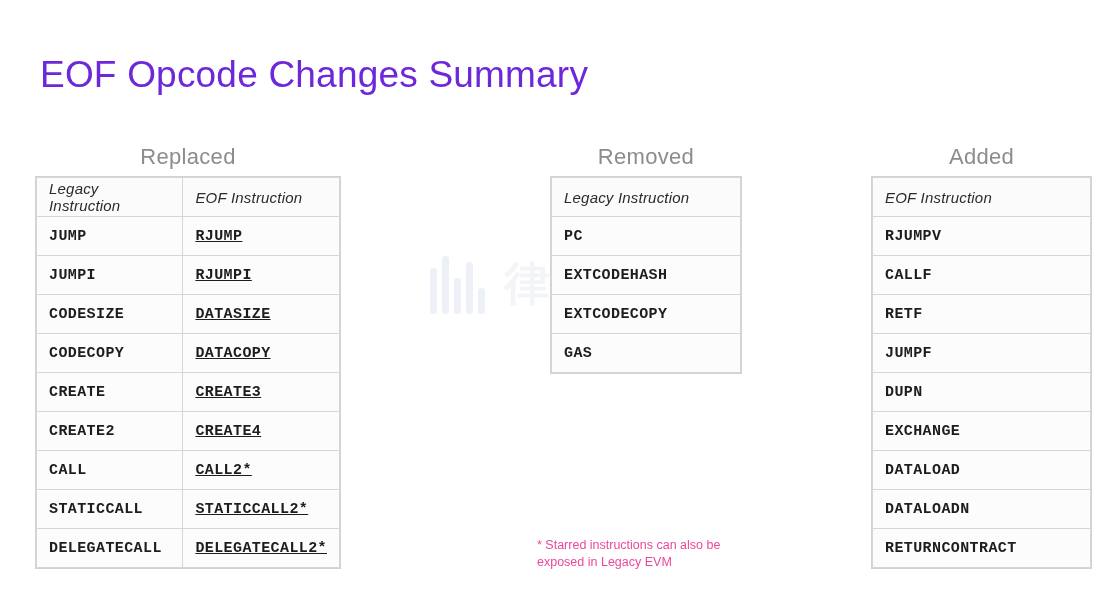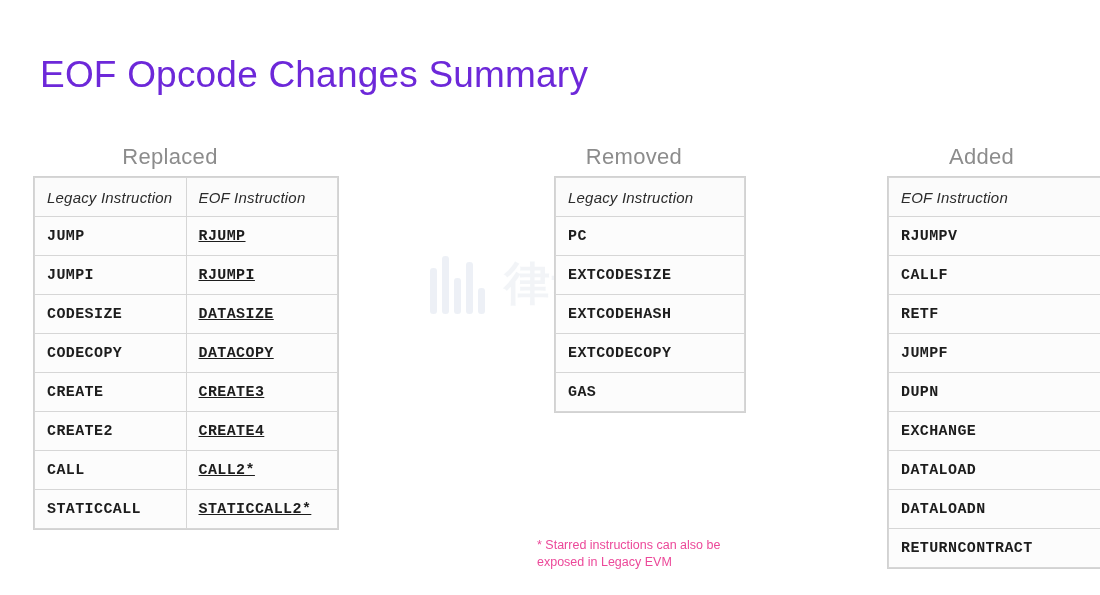--- a/index.html
+++ b/index.html
@@ -90,21 +90,20 @@
     text-align: center;
     margin-bottom: 7px;
     letter-spacing: 0.3px;
   }
 
   table.opcode-table {
     border-collapse: collapse;
     width: 100%;
     background: #bef264;
     box-shadow: 0 0 0 1px #d2d2d2;
-    margin-left: 16px;
   }
   table.opcode-table td {
     border: 1px solid #d6d6d6;
     height: 38px;
     padding: 0 12px;
     vertical-align: middle;
     background: #fcfcfc;
   }
   table.opcode-table tr.header-row td {
     font-family: "Liberation Sans", sans-serif;
@@ -120,26 +119,26 @@
     font-size: 15px;
     font-weight: bold;
     color: #1d1d1d;
     letter-spacing: 0.4px;
   }
   table.opcode-table tr.data-row td.col-legacy { width: 50%; }
   table.opcode-table tr.data-row td.col-eof    { width: 50%; text-decoration: underline; }
 
   
   #col-replaced {
-    left: 18px;
+    left: 36px;
     top: 144px;
     width: 304px;
   }
   #col-removed {
-    left: 539px;
+    left: 551px;
     top: 144px;
     width: 190px;
   }
   #col-added {
     left: 872px;
     top: 144px;
     width: 219px;
   }
 
   
@@ -205,38 +204,39 @@
           <td class="col-eof">CREATE4</td>
         </tr>
         <tr class="data-row">
           <td class="col-legacy">CALL</td>
           <td class="col-eof">CALL2*</td>
         </tr>
         <tr class="data-row">
           <td class="col-legacy">STATICCALL</td>
           <td class="col-eof">STATICCALL2*</td>
         </tr>
+        <tr class="data-row">
+          <td class="col-legacy">DELEGATECALL</td>
+          <td class="col-eof">DELEGATECALL2*</td>
+        </tr>
       </tbody>
     </table>
   </div>
 
   <div class="column" id="col-removed">
     <div class="col-heading">Removed</div>
     <table class="opcode-table">
       <tbody>
         <tr class="header-row">
           <td>Legacy Instruction</td>
         </tr>
         <tr class="data-row">
           <td>PC</td>
         </tr>
         <tr class="data-row">
-          <td>EXTCODESIZE</td>
-        </tr>
-        <tr class="data-row">
           <td>EXTCODEHASH</td>
         </tr>
         <tr class="data-row">
           <td>EXTCODECOPY</td>
         </tr>
         <tr class="data-row">
           <td>GAS</td>
         </tr>
       </tbody>
     </table>

